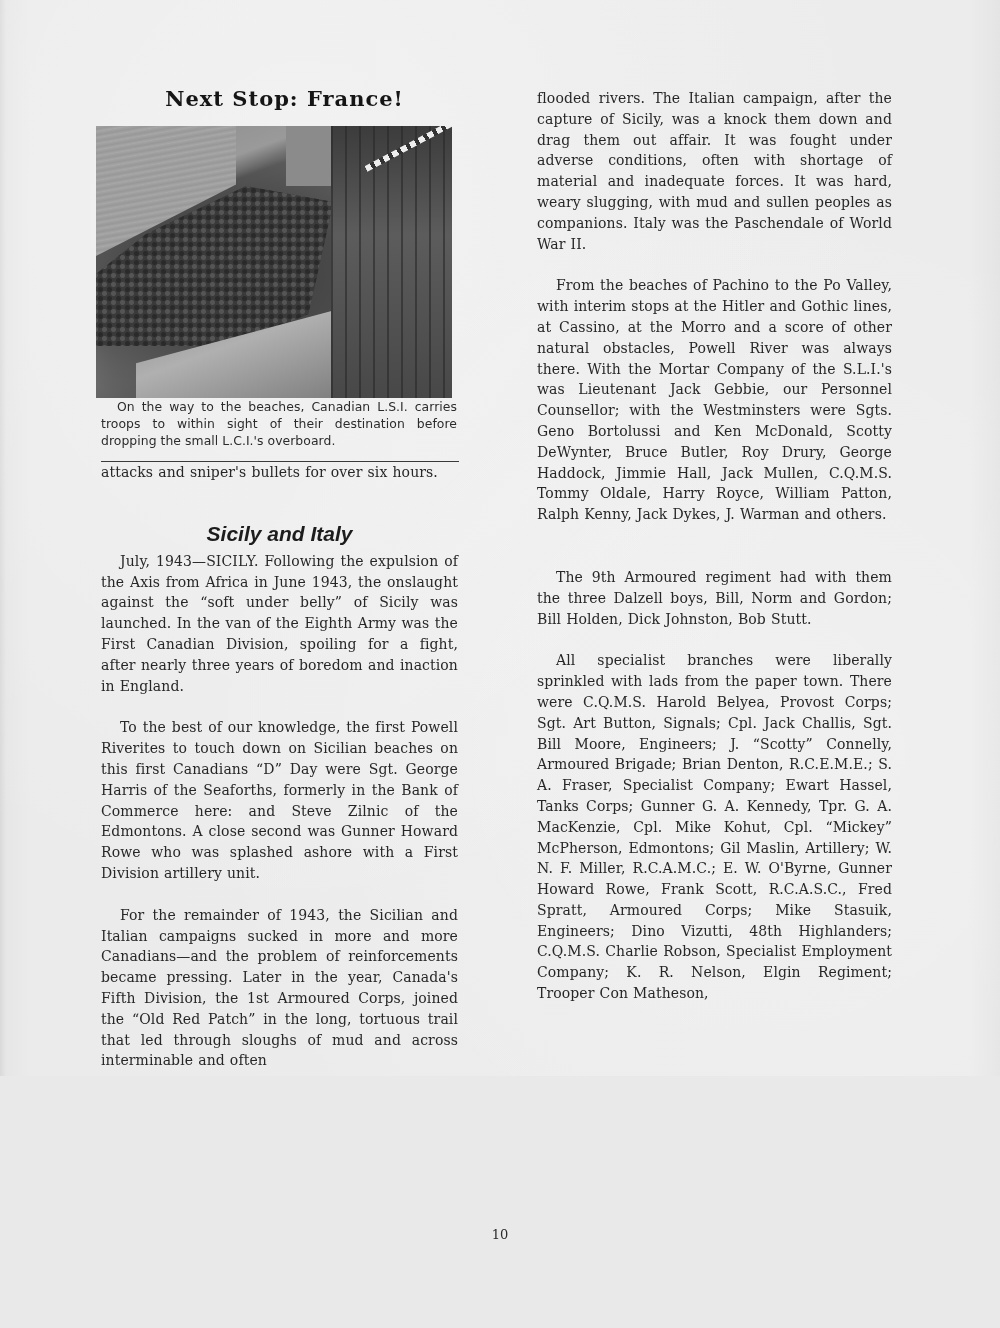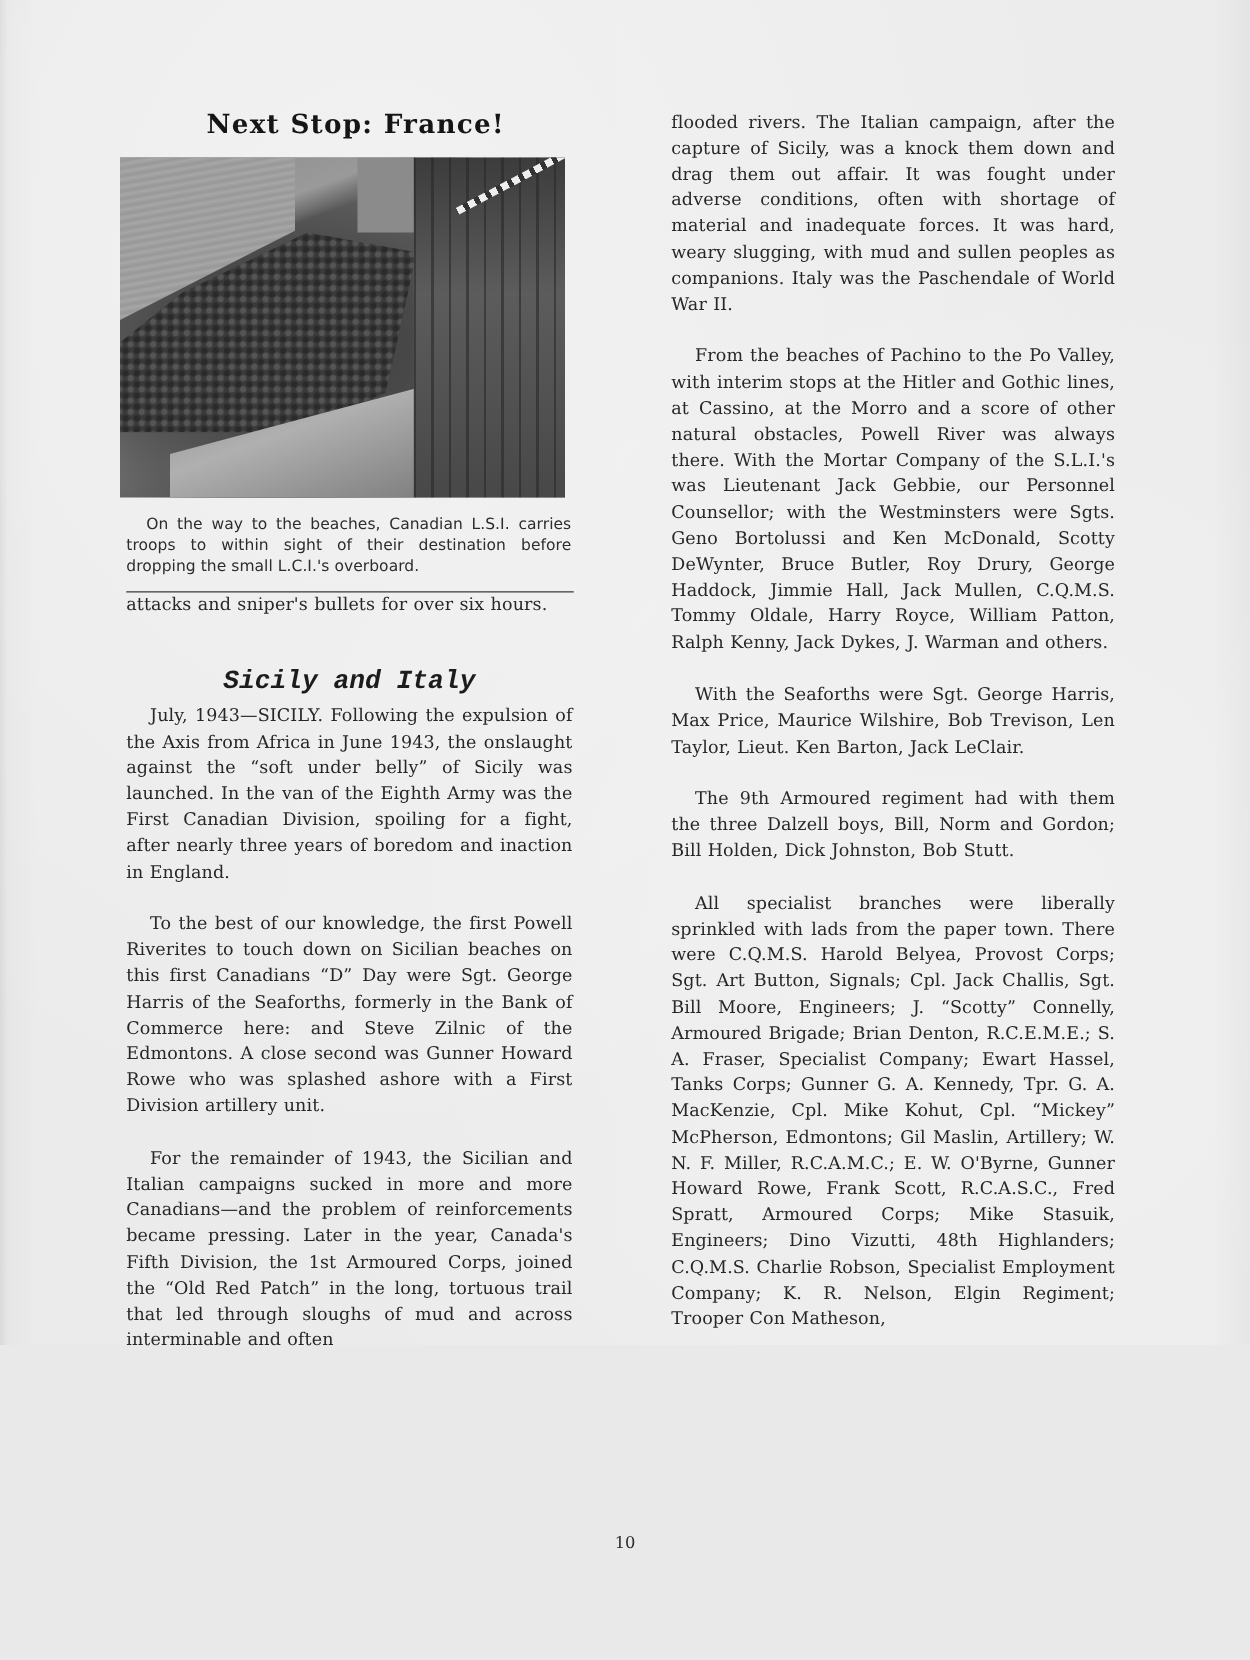--- a/index.html
+++ b/index.html
@@ -99,21 +99,21 @@
       transform: rotate(-28deg);
       transform-origin: left center;
     }
     .caption {
       font-family: "DejaVu Sans", "Liberation Sans", sans-serif;
       font-size: 12.4px;
       line-height: 17px;
       color: #2c2c2c;
       text-align: justify;
       text-indent: 16px;
-      margin: 12px 0 0 0;
+      margin: 0 0 0 0;
       width: 356px;
       letter-spacing: 0.05px;
     }
     .rule {
       width: 358px;
       height: 0;
       border-top: 1.5px solid #3a3a3a;
       margin: 12px 0 0 0;
     }
     p.body {
@@ -123,21 +123,21 @@
       margin: 0;
       text-align: justify;
       text-indent: 19px;
       color: #272727;
       letter-spacing: 0.1px;
       word-spacing: 0.5px;
     }
     p.body.noindent { text-indent: 0; }
     .cont { margin-top: 34px; }
     .section-title {
-      font-family: Liberation Mono, monospace;
+      font-family: Liberation Sans, sans-serif;
       font-style: italic;
       font-weight: bold;
       font-size: 21px;
       text-align: center;
       color: #1c1c1c;
       margin: 38px 0 4px 0;
       height: 26px;
       line-height: 26px;
     }
     .gap { height: 21px; }
@@ -183,21 +183,20 @@
     <p class="body">To the best of our knowledge, the first Powell Riverites to touch down on Sicilian beaches on this first Canadians “D” Day were Sgt. George Harris of the Seaforths, formerly in the Bank of Commerce here: and Steve Zilnic of the Edmontons. A close second was Gunner Howard Rowe who was splashed ashore with a First Division artillery unit.</p>
     <div class="gap"></div>
     <p class="body">For the remainder of 1943, the Sicilian and Italian campaigns sucked in more and more Canadians—and the problem of reinforcements became pressing. Later in the year, Canada's Fifth Division, the 1st Armoured Corps, joined the “Old Red Patch” in the long, tortuous trail that led through sloughs of mud and across interminable and often</p>
   </div>
 
   <div class="col-right">
     <p class="body noindent">flooded rivers. The Italian campaign, after the capture of Sicily, was a knock them down and drag them out affair. It was fought under adverse conditions, often with shortage of material and inadequate forces. It was hard, weary slugging, with mud and sullen peoples as companions. Italy was the Paschendale of World War II.</p>
     <div class="gap-lg"></div>
     <p class="body">From the beaches of Pachino to the Po Valley, with interim stops at the Hitler and Gothic lines, at Cassino, at the Morro and a score of other natural obstacles, Powell River was always there. With the Mortar Company of the S.L.I.'s was Lieutenant Jack Gebbie, our Personnel Counsellor; with the Westminsters were Sgts. Geno Bortolussi and Ken McDonald, Scotty DeWynter, Bruce Butler, Roy Drury, George Haddock, Jimmie Hall, Jack Mullen, C.Q.M.S. Tommy Oldale, Harry Royce, William Patton, Ralph Kenny, Jack Dykes, J. Warman and others.</p>
     <div class="gap-lg"></div>
-    <p class="body">With the Seaforths were Sgt. George Harris, Max Price, Maurice Wilshire, Bob Trevison, Len Taylor, Lieut. Ken Barton, Jack LeClair.</p>
     <div class="gap-lg"></div>
     <p class="body">The 9th Armoured regiment had with them the three Dalzell boys, Bill, Norm and Gordon; Bill Holden, Dick Johnston, Bob Stutt.</p>
     <div class="gap-lg"></div>
     <p class="body">All specialist branches were liberally sprinkled with lads from the paper town. There were C.Q.M.S. Harold Belyea, Provost Corps; Sgt. Art Button, Signals; Cpl. Jack Challis, Sgt. Bill Moore, Engineers; J. “Scotty” Connelly, Armoured Brigade; Brian Denton, R.C.E.M.E.; S. A. Fraser, Specialist Company; Ewart Hassel, Tanks Corps; Gunner G. A. Kennedy, Tpr. G. A. MacKenzie, Cpl. Mike Kohut, Cpl. “Mickey” McPherson, Edmontons; Gil Maslin, Artillery; W. N. F. Miller, R.C.A.M.C.; E. W. O'Byrne, Gunner Howard Rowe, Frank Scott, R.C.A.S.C., Fred Spratt, Armoured Corps; Mike Stasuik, Engineers; Dino Vizutti, 48th Highlanders; C.Q.M.S. Charlie Robson, Specialist Employment Company; K. R. Nelson, Elgin Regiment; Trooper Con Matheson,</p>
   </div>
 
   <div class="page-number">10</div>
 </div>
 
 </body></html>

